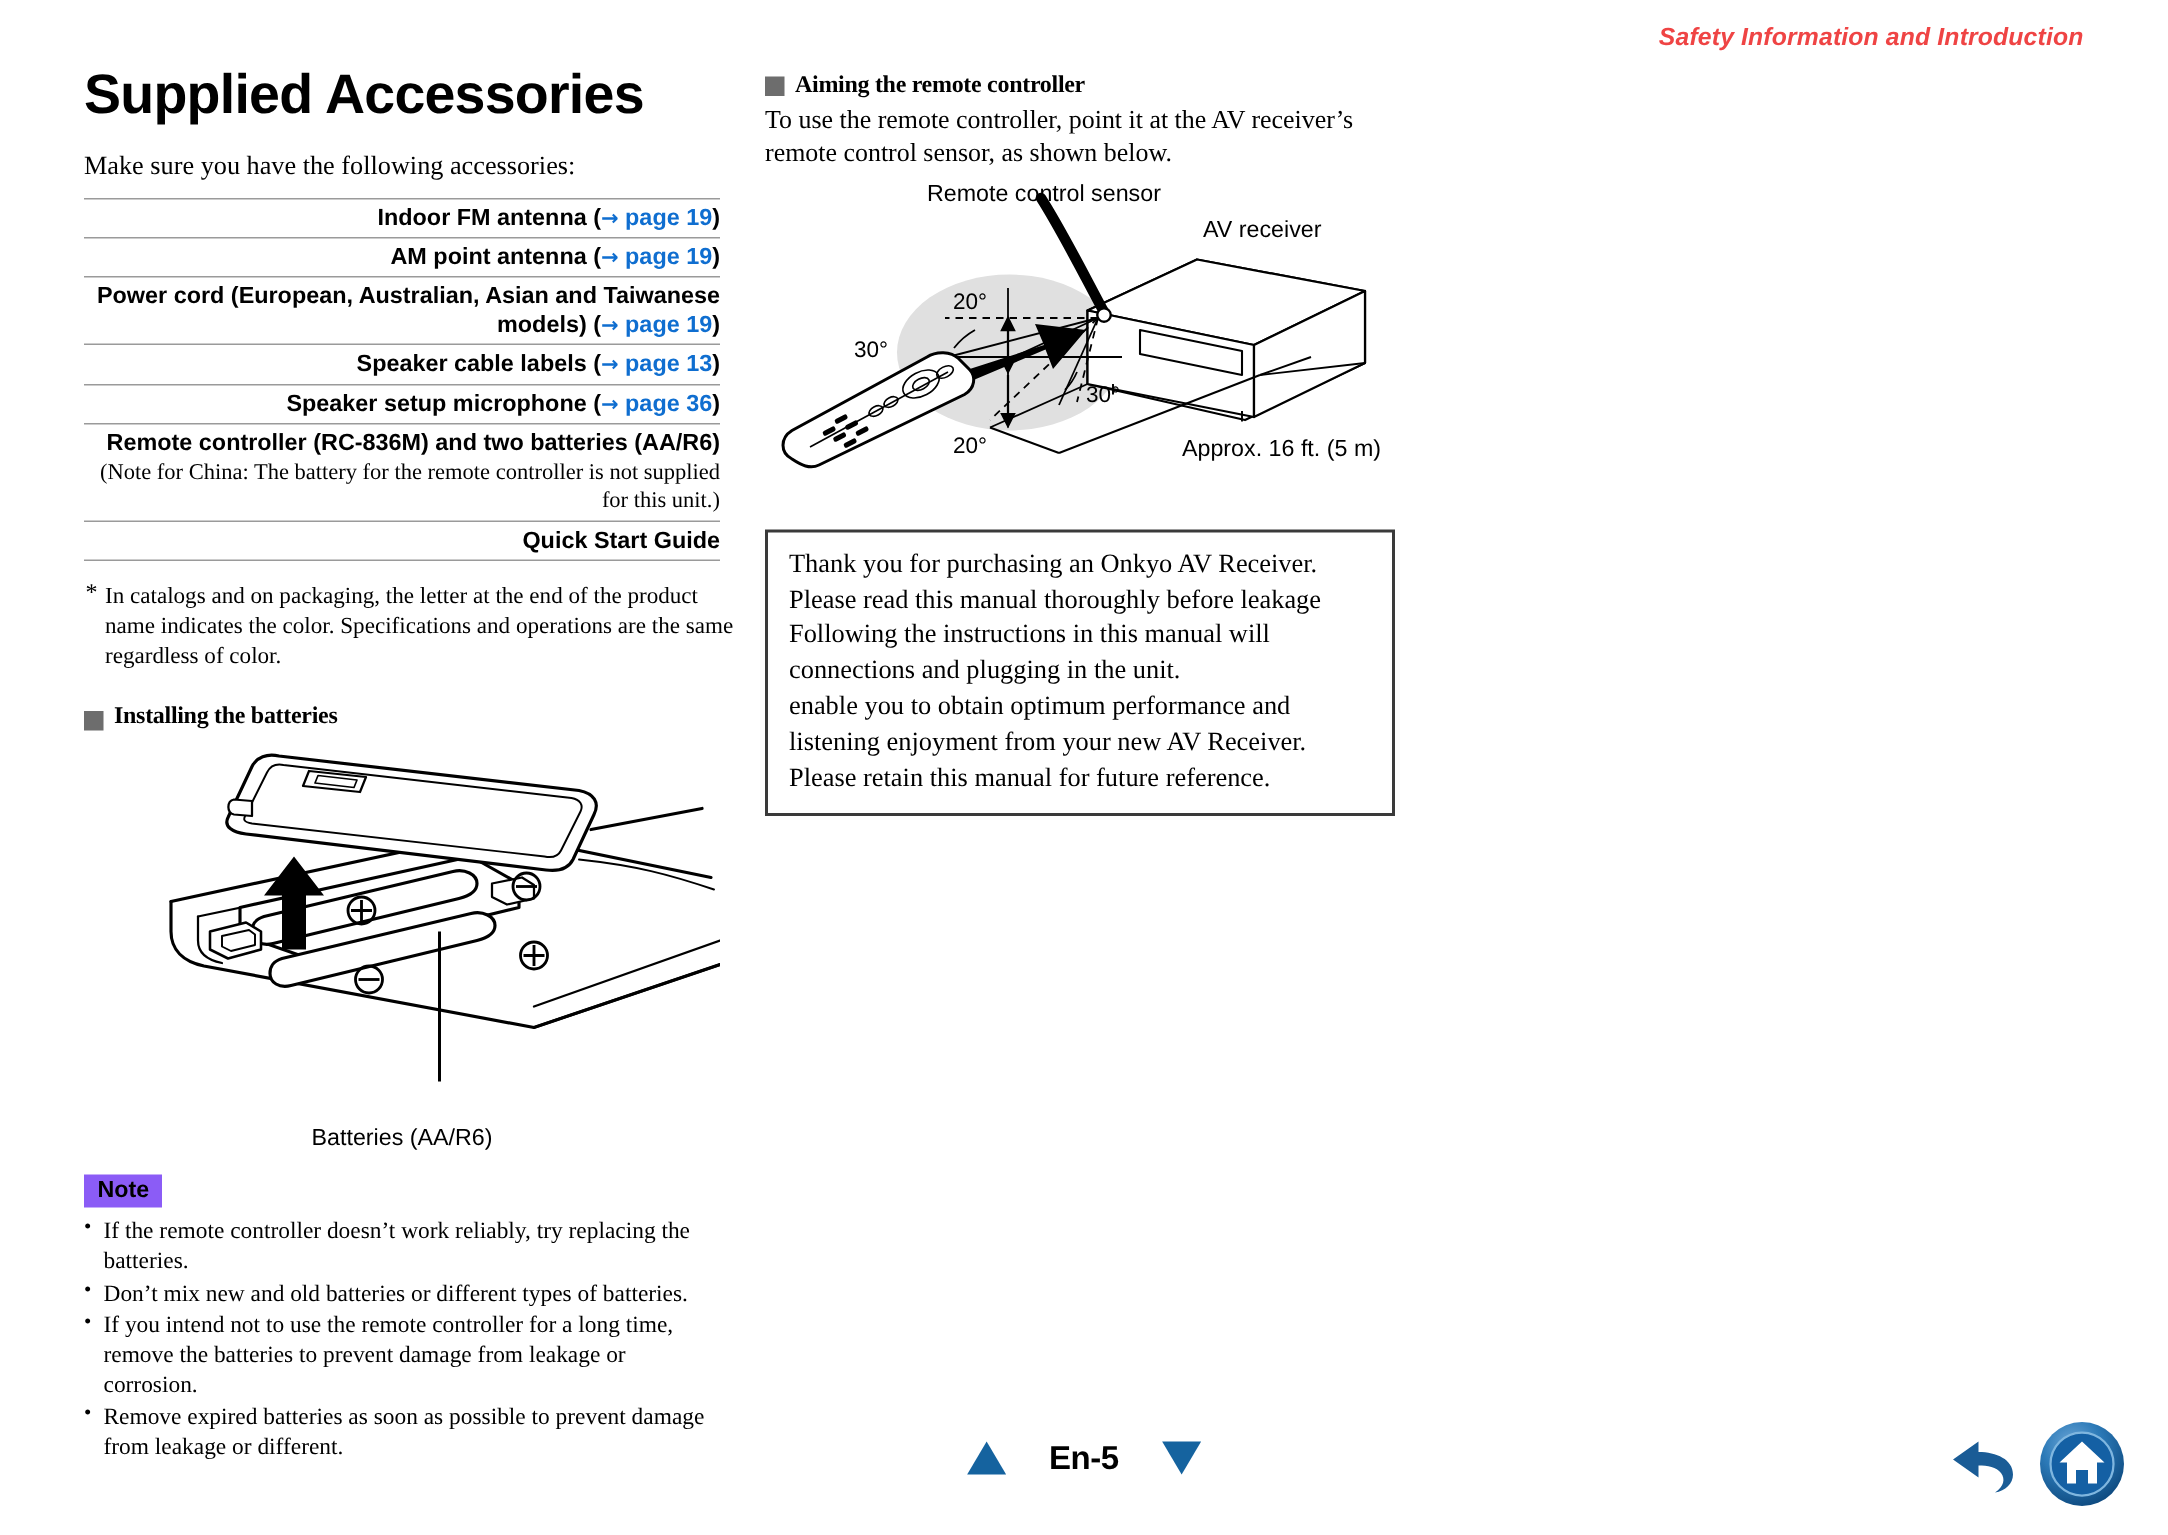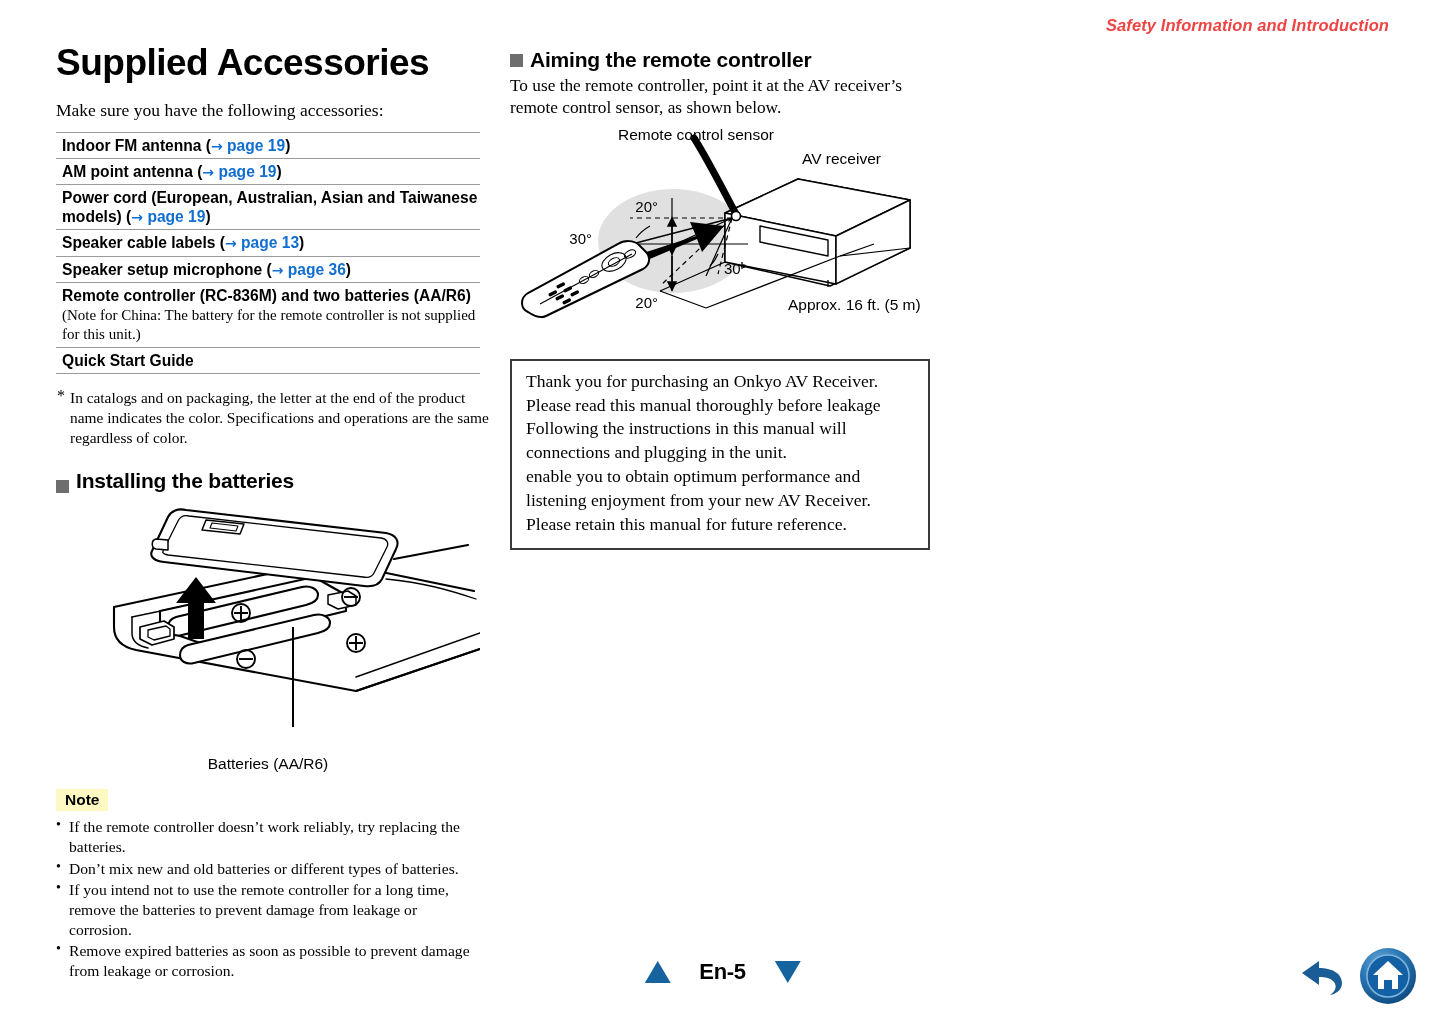--- a/index.html
+++ b/index.html
@@ -60,20 +60,21 @@
   }
 
   
   .acc-table {
     border-top: 1.5px solid #9a9a9a;
     width: 100%;
   }
   .acc-row {
     border-bottom: 1.5px solid #9a9a9a;
     padding: 3px 0 3px 6px;
+    text-align: right;
   }
   .acc-main {
     font-family: "Liberation Sans", sans-serif;
     font-weight: bold;
     font-size: 15.6px;
     line-height: 1.23;
     color: #000;
   }
   .acc-sub {
     font-family: "Liberation Serif", serif;
@@ -116,23 +117,23 @@
     margin-bottom: 4px;
   }
   .sq-bullet {
     width: 13px;
     height: 13px;
     background: #6d6d6d;
     display: inline-block;
     flex: 0 0 auto;
   }
   .sub-head-text {
-    font-family: Liberation Sans, sans-serif;
+    font-family: Liberation Serif, serif;
     font-weight: bold;
-    font-size: 21px;
+    font-size: 16px;
     letter-spacing: -0.2px;
   }
 
   
   .fig-battery {
     margin-top: 6px;
     width: 424px;
     height: 250px;
     position: relative;
   }
@@ -143,21 +144,21 @@
     margin-top: 2px;
   }
 
   
   .note-wrap {
     margin-top: 40px;
     width: 424px;
   }
   .note-badge {
     display: inline-block;
-    background: #fef9c3;
+    background: #8b5cf6;
     font-family: "Liberation Sans", sans-serif;
     font-weight: bold;
     font-size: 15.5px;
     padding: 2px 9px 3px 9px;
     line-height: 1.15;
   }
   .note-list {
     margin: 6px 0 0 0;
     padding: 0;
     list-style: none;
@@ -363,21 +364,21 @@
     </svg>
     <div class="fig-caption">Batteries (AA/R6)</div>
   </div>
 
   <div class="note-wrap">
     <span class="note-badge">Note</span>
     <ul class="note-list">
       <li>If the remote controller doesn’t work reliably, try replacing the batteries.</li>
       <li>Don’t mix new and old batteries or different types of batteries.</li>
       <li>If you intend not to use the remote controller for a long time, remove the batteries to prevent damage from leakage or corrosion.</li>
-      <li>Remove expired batteries as soon as possible to prevent damage from leakage or corrosion.</li>
+      <li>Remove expired batteries as soon as possible to prevent damage from leakage or different.</li>
     </ul>
   </div>
 
 </div>
 
 <div class="col-right">
 
   <div class="r-head">
     <span class="sq-bullet"></span>
     <span class="sub-head-text">Aiming the remote controller</span>

